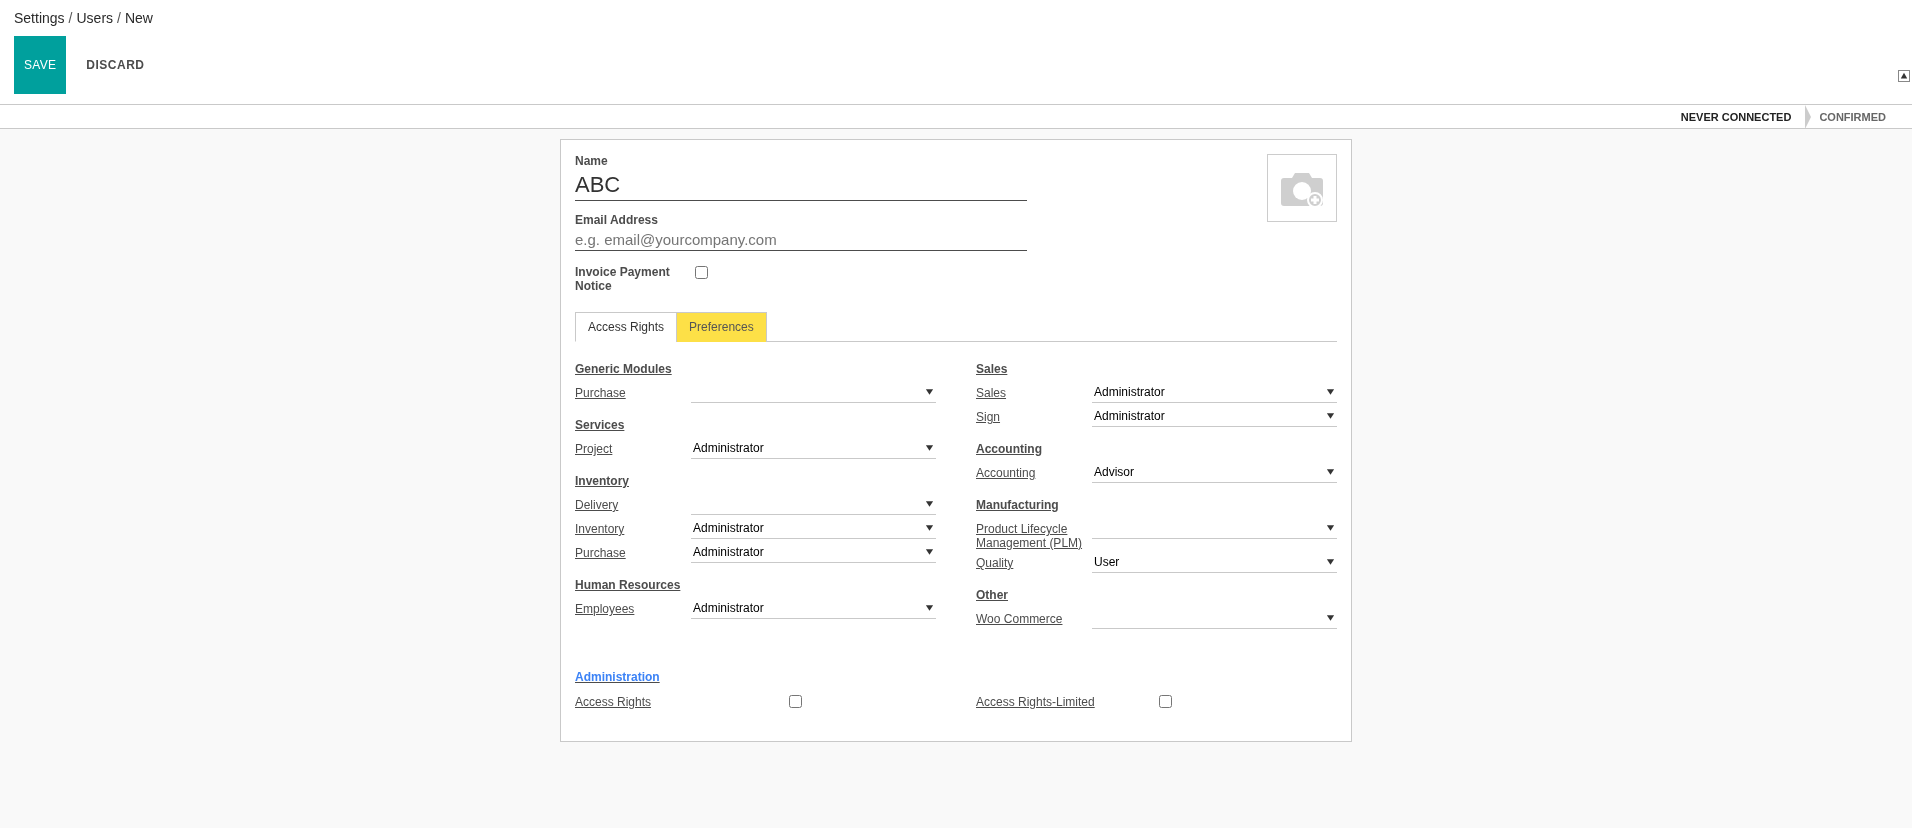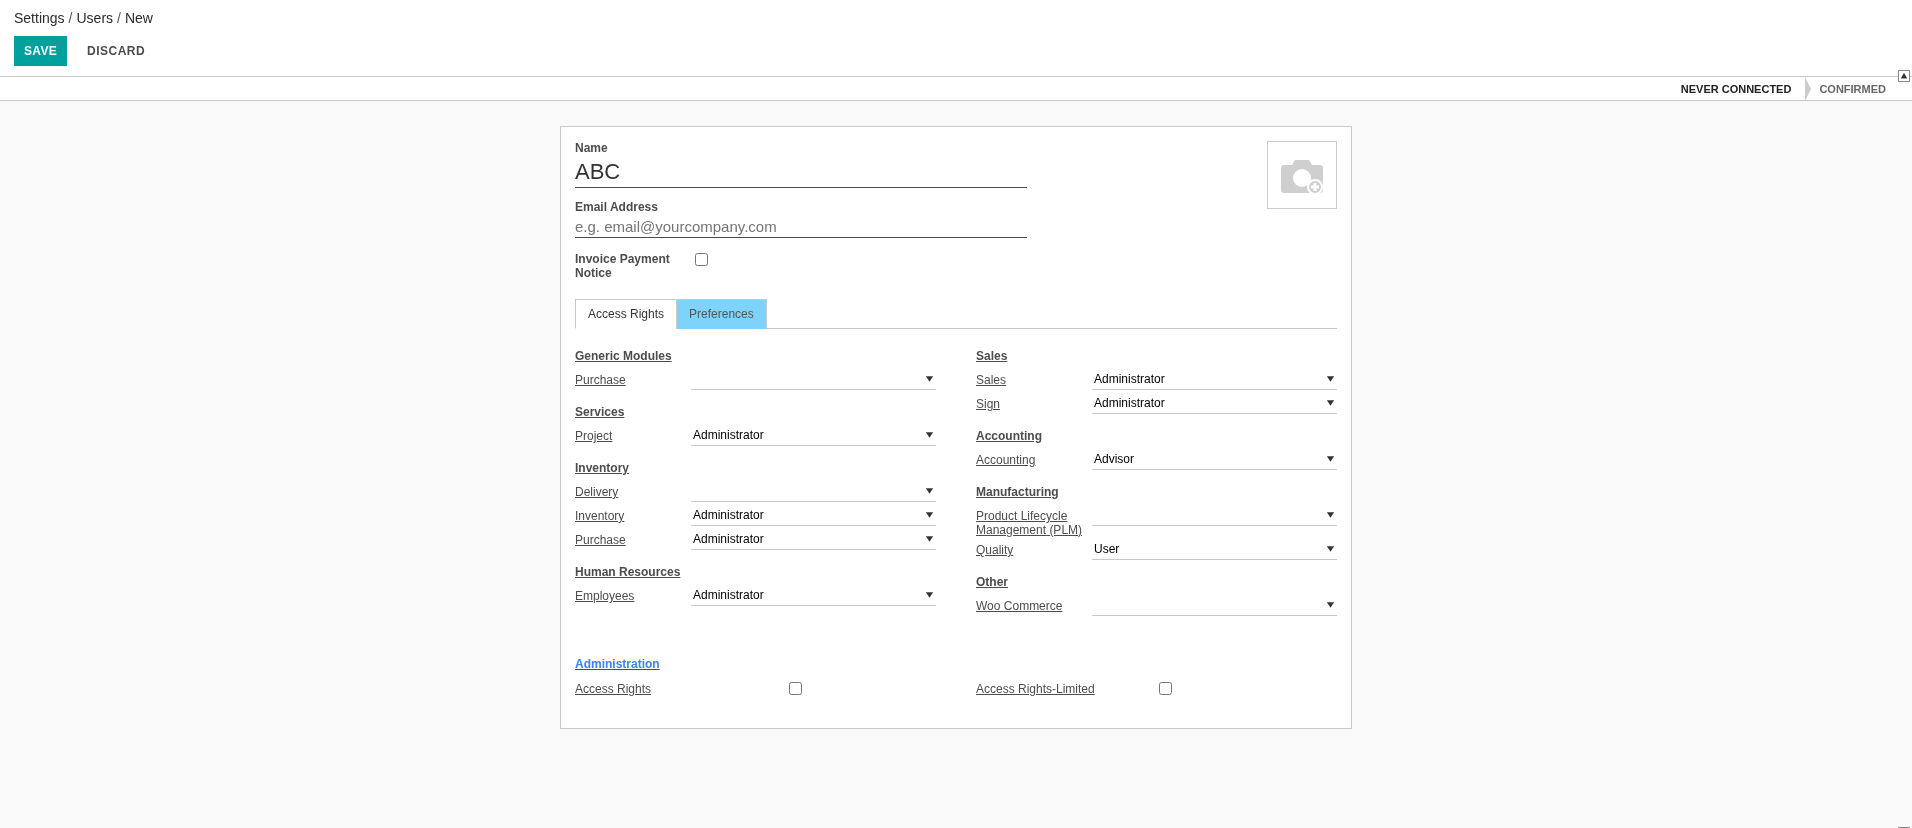--- a/index.html
+++ b/index.html
@@ -1,52 +1,52 @@
 <!DOCTYPE html>
 <html><head>
 <meta charset="utf-8">
 <style>
   * { box-sizing: border-box; }
   html, body { margin:0; padding:0; font-family: "Helvetica Neue", Arial, sans-serif; font-size:13px; color:#4c4c4c; background:#fff; }
   .top-area { padding:10px 14px 10px 14px; }
   .breadcrumb { font-size:14px; color:#2a2a2a; }
   .breadcrumb span.sep { padding:0 4px; color:#555; }
   .action-row { margin-top:10px; display:flex; align-items:center; gap:14px; }
-  .btn-save { background:#00a09d; color:#fff; border:none; padding:8px 10px; font-weight:bold; font-size:12px; cursor:pointer; letter-spacing:.3px;text-align:center; }
+  .btn-save { background:#00a09d; color:#fff; border:none; padding:22px 10px; font-weight:normal; font-size:12px; cursor:pointer; letter-spacing:.3px;text-align:center; }
   .btn-discard { background:transparent; border:none; color:#4c4c4c; font-weight:bold; font-size:12px; cursor:pointer; letter-spacing:.5px; }
   .topbar-sep { height:1px; background:#c9c9c9; width:100%; }
   .status-row { display:flex; justify-content:flex-end; align-items:center; height:24px; border-bottom:1px solid #c9c9c9; padding-right:12px; background:#fff;text-align:center;}
   .status-item { position:relative; padding:0 14px; font-size:11px; font-weight:bold; color:#666; line-height:24px; }
   .status-item.active { color:#222; }
   .status-item::after {
     content:""; position:absolute; right:-6px; top:0; width:0; height:0;
     border-top:12px solid transparent; border-bottom:12px solid transparent; border-left:6px solid #ccc;
   }
   .status-item:last-child::after{ display:none; }
 
   .content-bg { background:#f9f9f9; padding:10px 0 0 0; min-height:740px; border-top:none; }
-  .sheet { width:792px; margin:15px auto; background:#fff; border:1px solid #c9c9c9; padding:14px 14px 30px 14px; position:relative; }
+  .sheet { width:792px; margin:0 auto; background:#fff; border:1px solid #c9c9c9; padding:14px 14px 30px 14px; position:relative; }
   .sheet-header { display:flex; gap:20px; }
   .sheet-fields { flex:1; }
   .label { font-size:12px; font-weight:bold; color:#4c4c4c; margin-bottom:2px; display:block;}
   .underline-input { width:452px; border:none; border-bottom:1px solid #4c4c4c; font-size:22px; padding:2px 0 2px 0; color:#333; outline:none; background:transparent;}
   .underline-input.small { font-size:15px; color:#888;}
   .field-block { margin-bottom:12px; }
 
   .avatar-box { width:70px; height:68px; border:1px solid #ccc; display:flex; align-items:center; justify-content:center; background:#fff; margin-left:auto;}
   .avatar-box svg { width:48px; height:40px; fill:#bdbdbd; }
 
   .inline-field { display:flex; align-items:flex-start; margin-top:10px;}
   .inline-field .lbl { width:116px; font-size:12px; font-weight:bold; padding-top:2px; }
   .inline-field .ctrl { }
 
   input[type=checkbox] { width:13px; height:13px; }
 
   .tabs { margin-top:18px; display:flex; border-bottom:1px solid #c9c9c9; }
-  .tab { padding:7px 12px; border:1px solid #c9c9c9; border-bottom:none; margin-right:-1px; background:#7dd3fc; color:#555; font-size:12px; cursor:pointer; position:relative; top:1px;}
+  .tab { padding:7px 12px; border:1px solid #c9c9c9; border-bottom:none; margin-right:-1px; background:#fde047; color:#555; font-size:12px; cursor:pointer; position:relative; top:1px;}
   .tab.active { background:#fff; color:#333; border-bottom:1px solid #fff; }
 
   .tab-body { padding:20px 0 0 0;text-decoration:underline; }
   .two-col { display:flex; gap:40px; }
   .col { flex:1; min-width:0;}
   .group { margin-bottom:14px; }
   .group-title { font-size:12px; font-weight:bold; color:#4c4c4c; margin-bottom:6px; }
   .row { display:flex; align-items:flex-start; margin-bottom:2px; min-height:22px;}
   .row .rlabel { width:116px; font-size:12px; padding-top:4px; }
   .row .rctrl { flex:1; }

